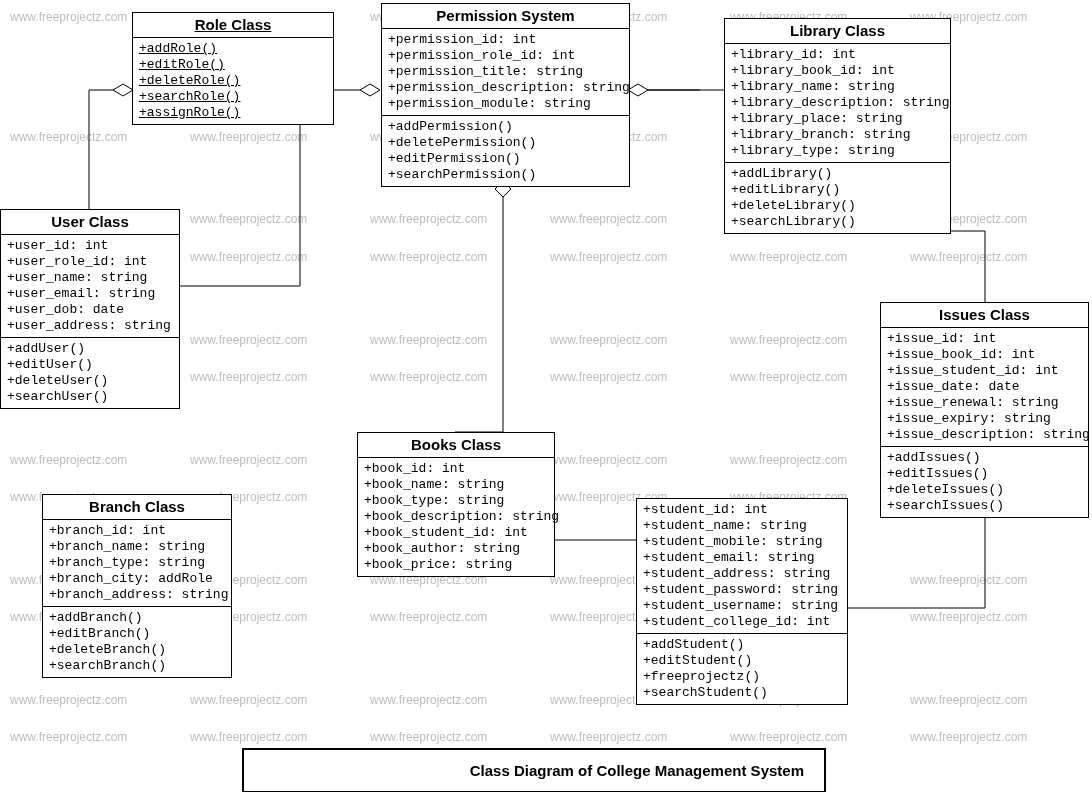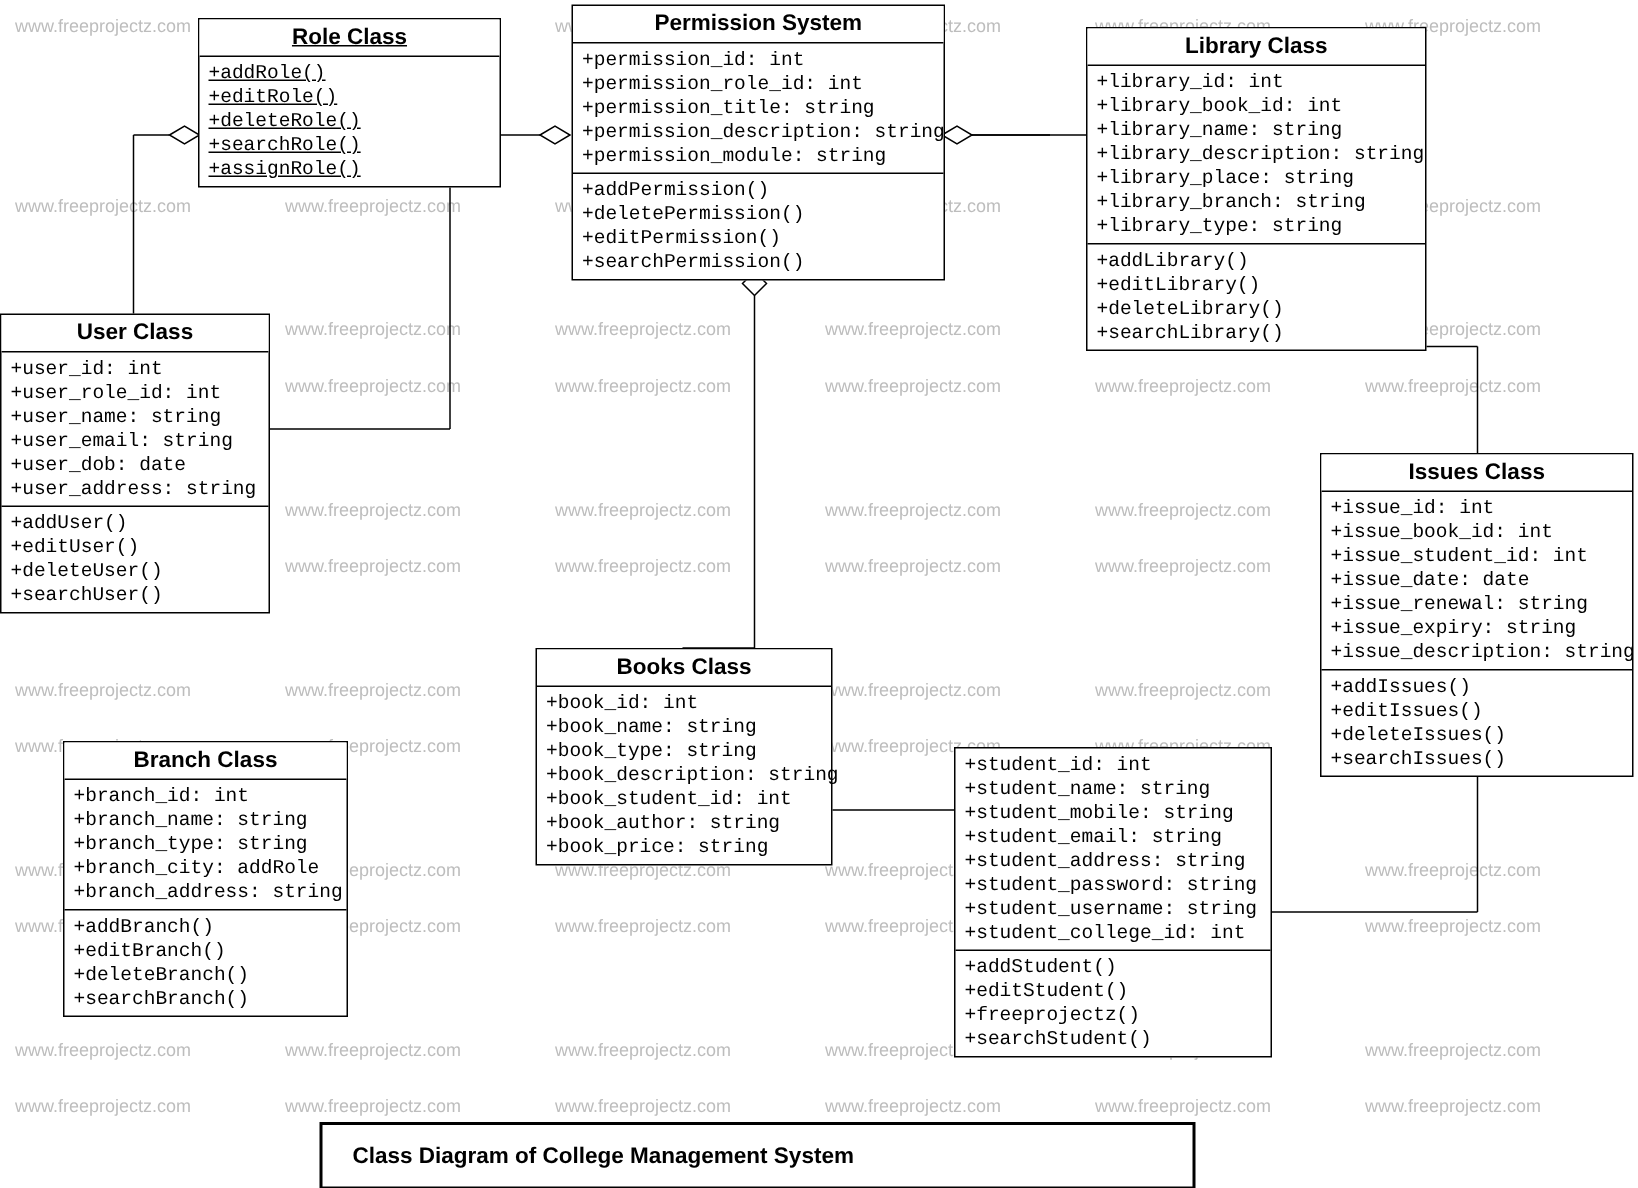--- a/index.html
+++ b/index.html
@@ -48,25 +48,26 @@
   }
   .section {
     padding: 3px 6px;
     border-bottom: 1px solid #000;
   }
   .section:last-child { border-bottom: none; }
   .row { white-space: nowrap; }
   .diagram-title {
     position: absolute;
     border: 2px solid #000;
-    text-align: left;
+    text-align: right;
     font-weight: bold;
     font-size: 15px;
     padding: 12px 20px;
     background: #fff;
+    margin-left: 29px;
   }
   svg.lines {
     position: absolute;
     inset: 0;
     width: 1092px;
     height: 792px;
     z-index: 0;
     pointer-events: none;
   }
 </style>

